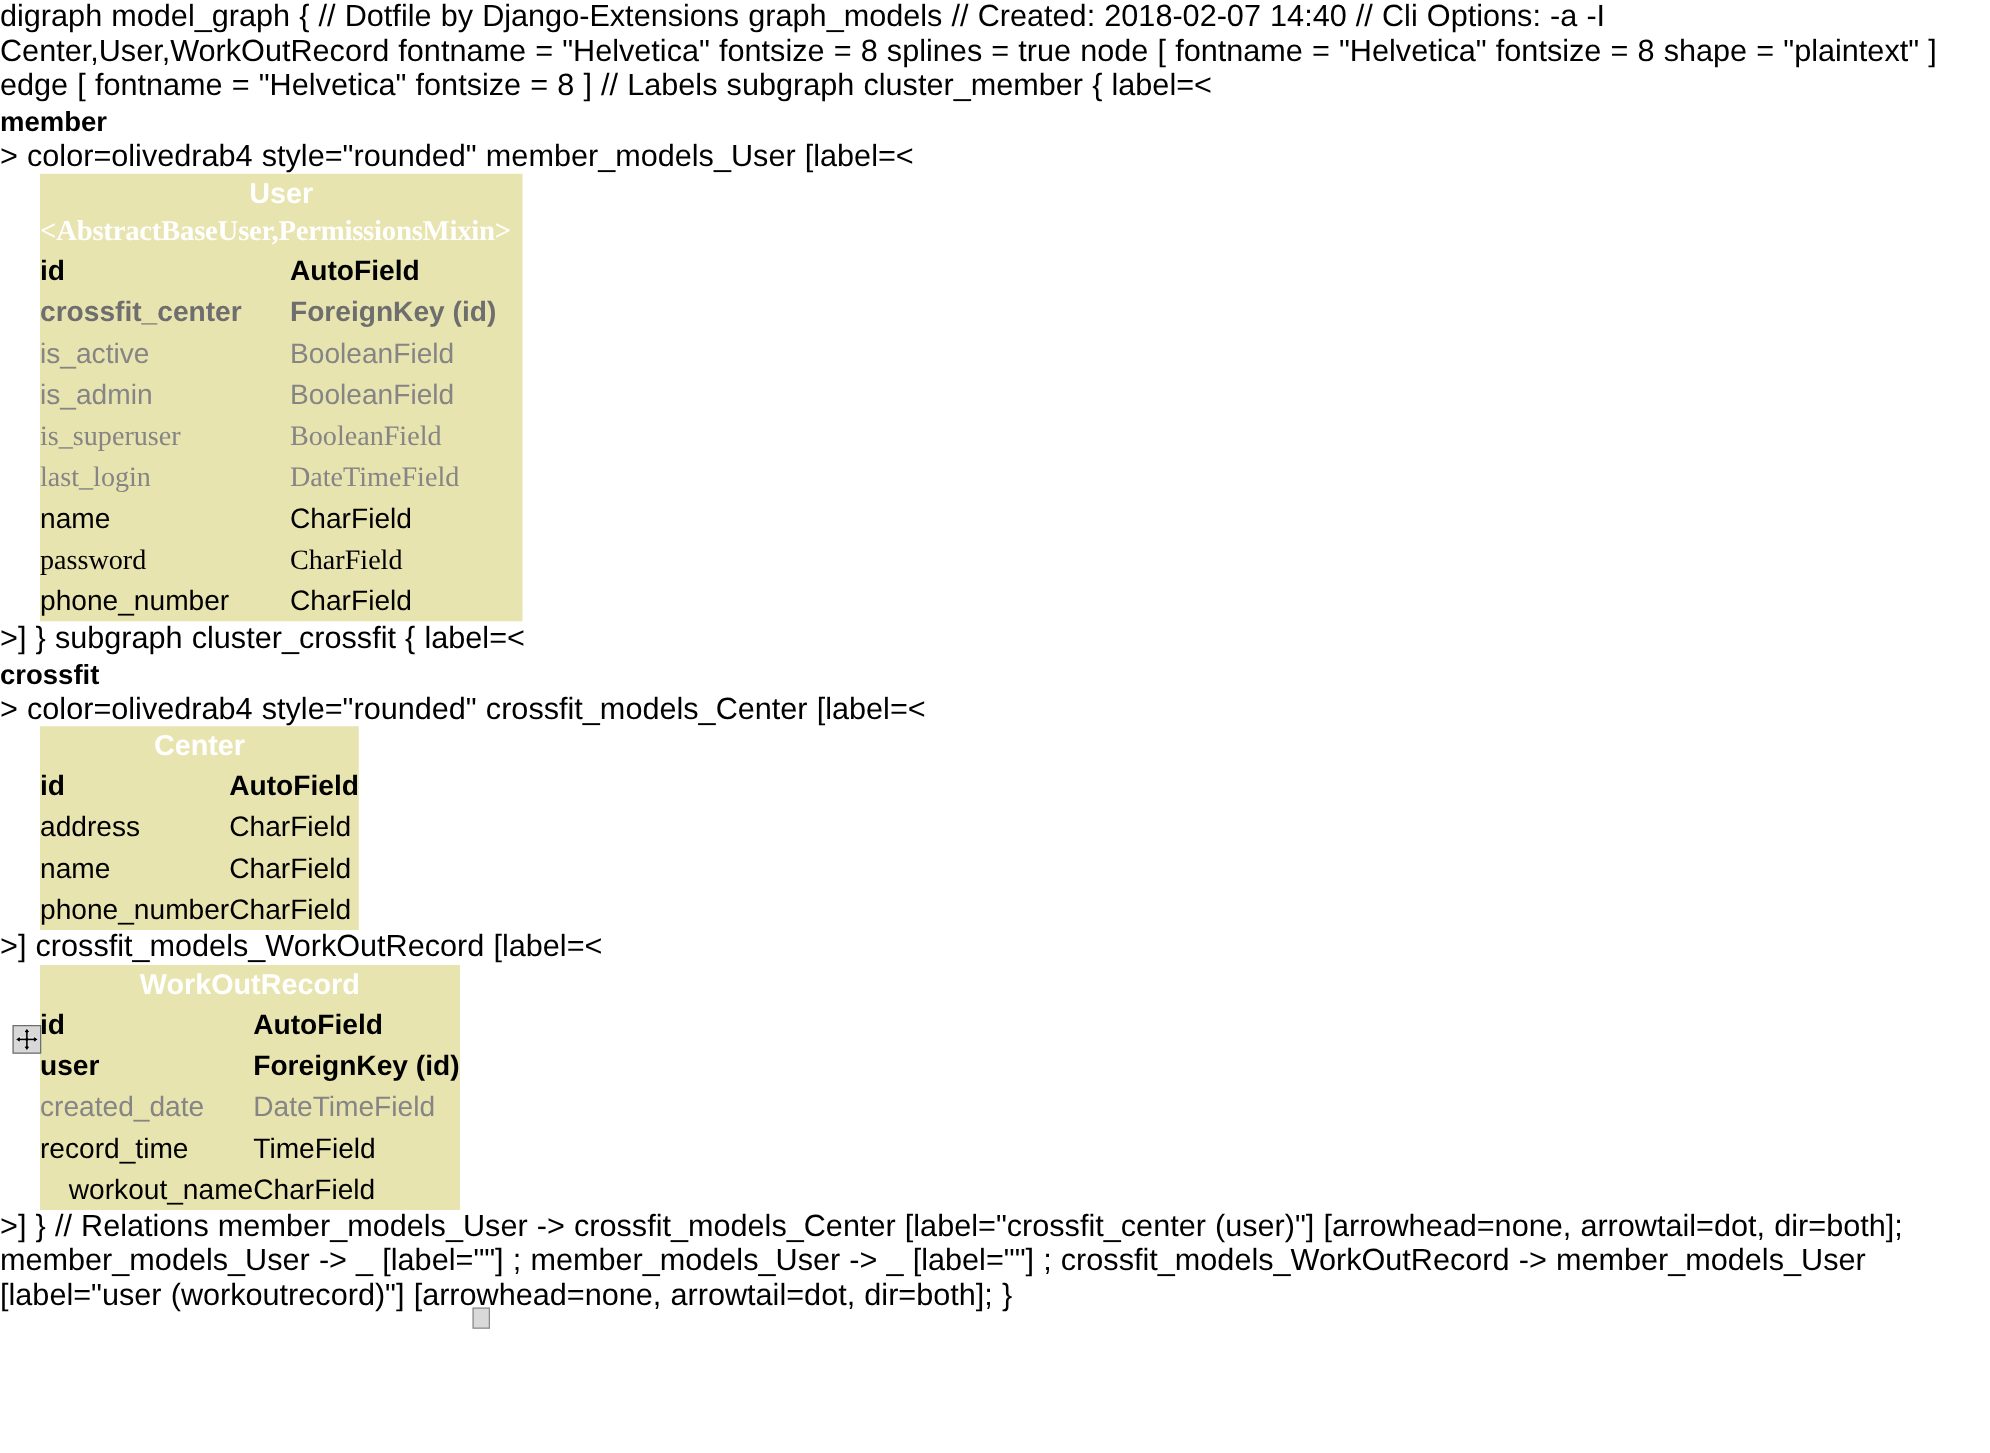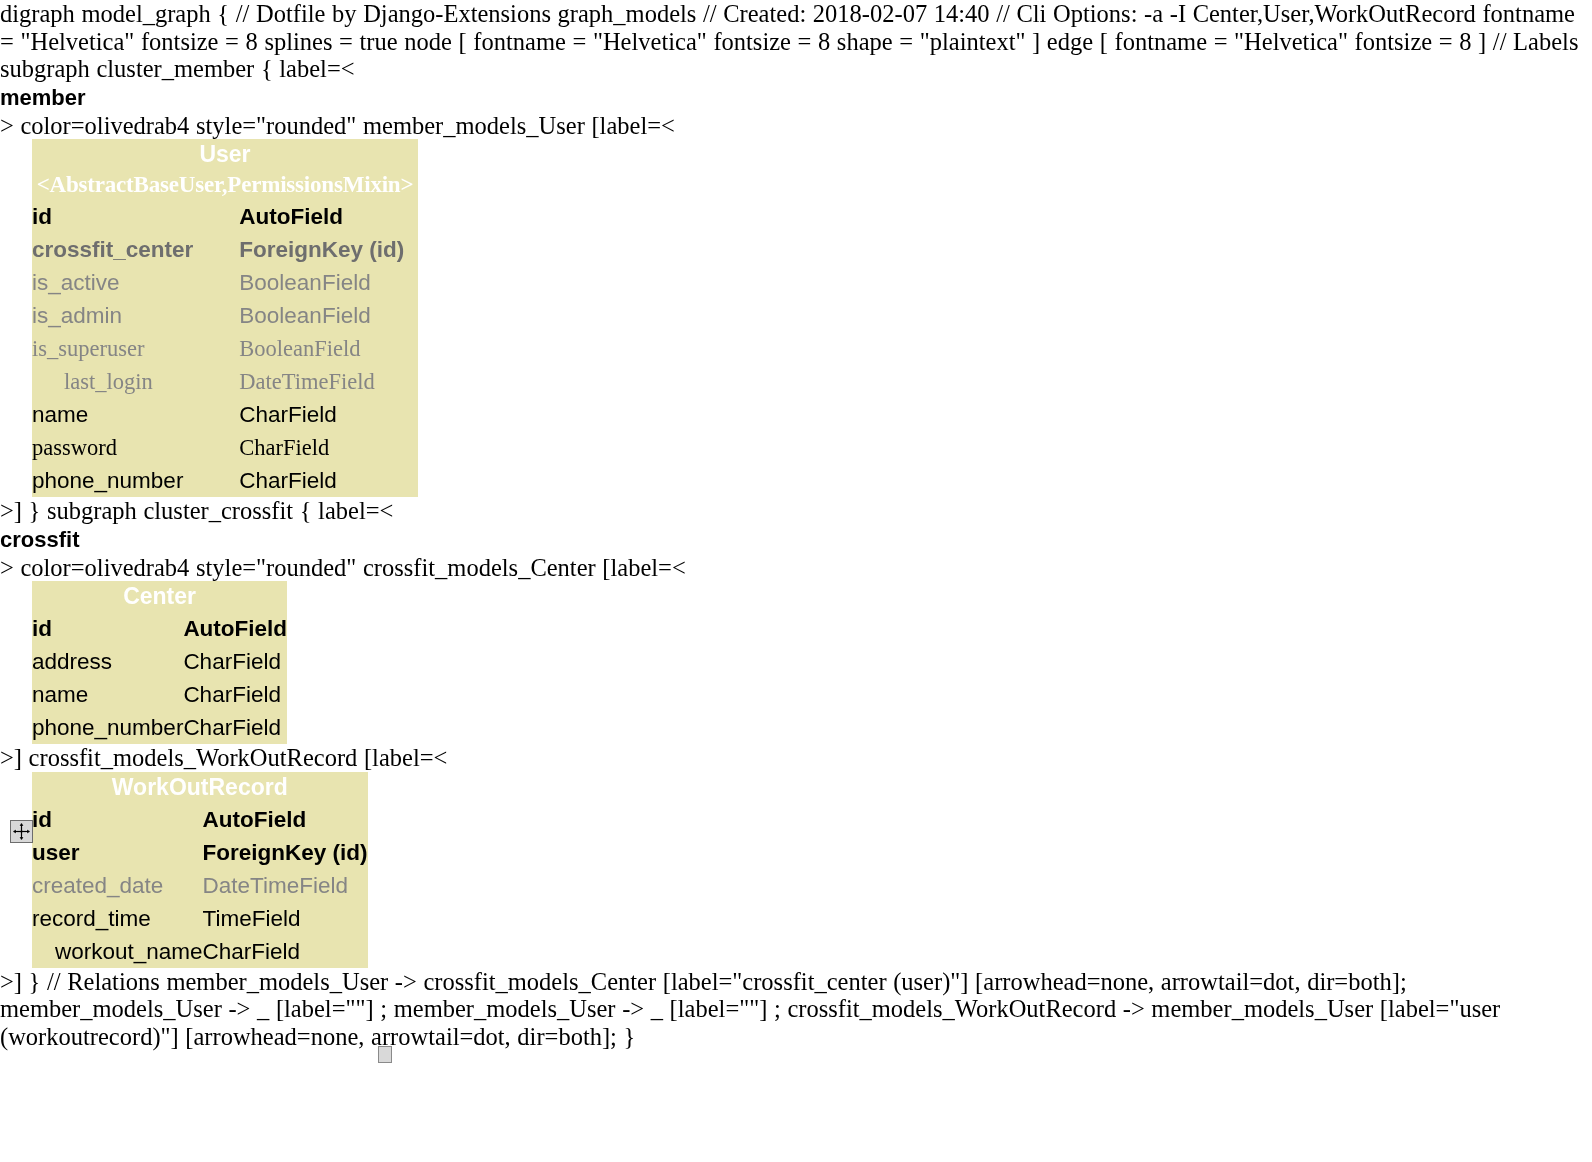--- a/index.html
+++ b/index.html
@@ -14,21 +14,21 @@
     font-family: "Liberation Serif", "DejaVu Serif", serif;
   }
   .page {
     position: relative;
     width: 1592px;
     height: 1162px;
     padding: 0;
   }
   
   .dot-text {
-    font-family: Liberation Serif, serif;
+    font-family: Liberation Sans, sans-serif;
     font-size: 24.5px;
     line-height: 27.5px;
     color: #000000;
     margin: 0;
     padding: 0;
     word-spacing: 0.5px;
   }
   .cluster-label {
     font-family: "Liberation Sans", "DejaVu Sans", sans-serif;
     font-weight: bold;
@@ -54,21 +54,21 @@
   }
   .tbl-title {
     text-align: center;
     color: #ffffff;
     font-family: "Liberation Sans", "DejaVu Sans", sans-serif;
     font-weight: bold;
     font-size: 23px;
     line-height: 31px;
   }
   .tbl-subtitle {
-    text-align: center;
+    text-align: left;
     color: #ffffff;
     font-family: "Liberation Serif", "DejaVu Serif", serif;
     font-weight: bold;
     font-size: 23px;
     line-height: 30px;
     letter-spacing: -0.2px;
   }
   .row-cell {
     font-size: 22.5px;
     line-height: 33px;
@@ -145,21 +145,21 @@
           </tr>
           <tr>
             <td class="row-cell f-sans w-norm c-grey" style="width: 200px;">is_admin</td>
             <td class="row-cell f-sans w-norm c-grey" style="width: 186px;">BooleanField</td>
           </tr>
           <tr>
             <td class="row-cell f-serif w-norm c-grey" style="width: 200px;">is_superuser</td>
             <td class="row-cell f-serif w-norm c-grey" style="width: 186px;">BooleanField</td>
           </tr>
           <tr>
-            <td class="row-cell f-serif w-norm c-grey" style="width: 200px; padding-left: 32px;">last_login</td>
+            <td class="row-cell f-serif w-norm c-grey" style="width: 200px;">last_login</td>
             <td class="row-cell f-serif w-norm c-grey" style="width: 186px;">DateTimeField</td>
           </tr>
           <tr>
             <td class="row-cell f-sans w-norm c-black" style="width: 200px;">name</td>
             <td class="row-cell f-sans w-norm c-black" style="width: 186px;">CharField</td>
           </tr>
           <tr>
             <td class="row-cell f-serif w-norm c-black" style="width: 200px;">password</td>
             <td class="row-cell f-serif w-norm c-black" style="width: 186px;">CharField</td>
           </tr>

